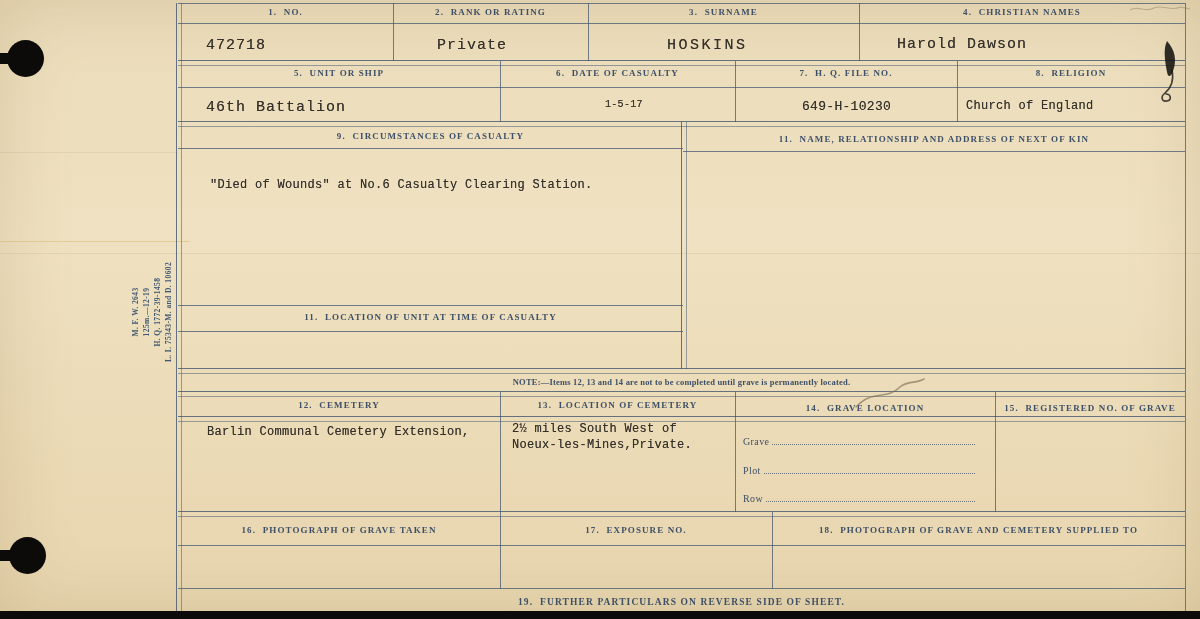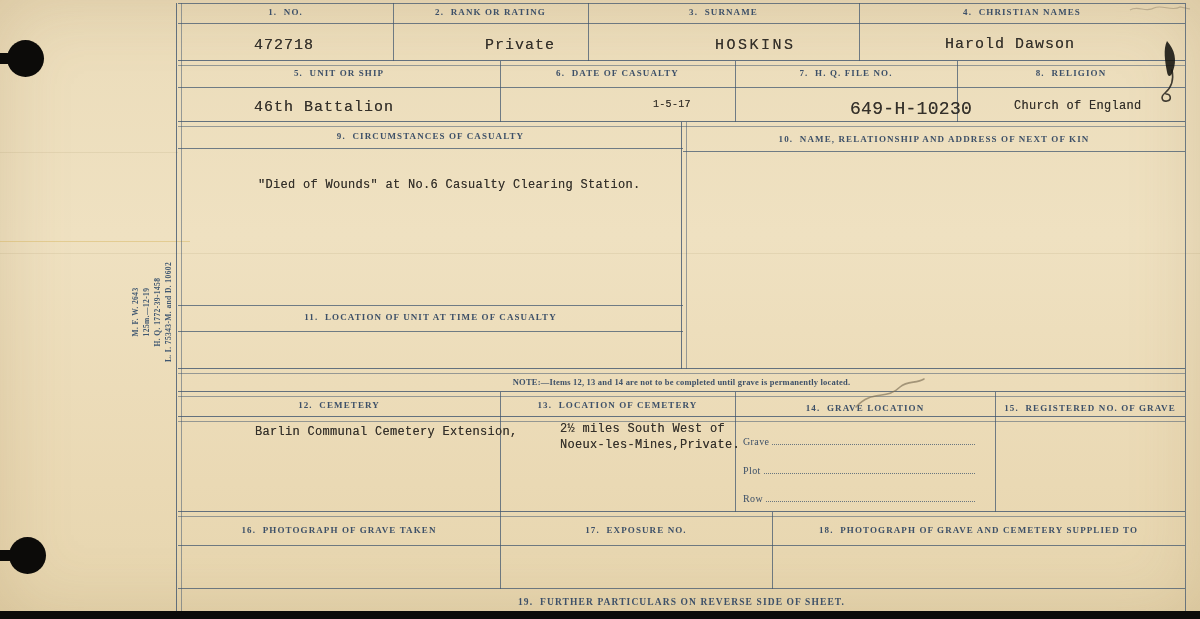--- a/index.html
+++ b/index.html
@@ -18,21 +18,21 @@
   .vl.dbl{width:4px;background:none;border-left:1px solid rgba(62,84,110,.78);border-right:1px solid rgba(62,84,110,.5);}
 
   
   .lbl{position:absolute;font-size:9px;letter-spacing:1.1px;color:#3d5068;
        white-space:pre;text-align:center;font-weight:bold;}
   .note{position:absolute;font-size:8.5px;letter-spacing:.2px;color:#3d5068;font-weight:bold;
         white-space:pre;text-align:center;}
 
   
   .typed{position:absolute;font-family:"Liberation Mono","DejaVu Sans Mono",monospace;
-         color:#34302a;white-space:pre;text-shadow:0 0 .6px rgba(40,36,30,.6);margin-left:48px;}
+         color:#34302a;white-space:pre;text-shadow:0 0 .6px rgba(40,36,30,.6);}
   .typed.lg{font-size:15px;letter-spacing:1px;}
   .typed.md{font-size:12px;letter-spacing:.3px;}
   .typed.two{line-height:16px;}
 
   
   .leader{position:absolute;display:flex;align-items:flex-end;height:14px;}
   .leader .cap{font-size:10px;color:#3d5068;letter-spacing:.4px;white-space:pre;}
   .leader .dots{flex:1;border-bottom:1.5px dotted rgba(62,84,110,.75);margin:0 0 2px 3px;}
 
   
@@ -94,39 +94,39 @@
 
 <div class="lbl" style="left:178px;top:7px;width:215px;">1.  NO.</div>
 <div class="lbl" style="left:393px;top:7px;width:195px;">2.  RANK OR RATING</div>
 <div class="lbl" style="left:588px;top:7px;width:271px;">3.  SURNAME</div>
 <div class="lbl" style="left:859px;top:7px;width:326px;">4.  CHRISTIAN NAMES</div>
 <div class="lbl" style="left:178px;top:68px;width:322px;">5.  UNIT OR SHIP</div>
 <div class="lbl" style="left:500px;top:68px;width:235px;">6.  DATE OF CASUALTY</div>
 <div class="lbl" style="left:735px;top:68px;width:222px;">7.  H. Q. FILE NO.</div>
 <div class="lbl" style="left:957px;top:68px;width:228px;">8.  RELIGION</div>
 <div class="lbl" style="left:178px;top:131px;width:505px;">9.  CIRCUMSTANCES OF CASUALTY</div>
-<div class="lbl" style="left:683px;top:134px;width:502px;">10.  NAME, RELATIONSHIP AND ADDRESS OF NEXT OF KIN</div>
+<div class="lbl" style="left:683px;top:134px;width:502px;">11.  NAME, RELATIONSHIP AND ADDRESS OF NEXT OF KIN</div>
 <div class="lbl" style="left:178px;top:312px;width:505px;">11.  LOCATION OF UNIT AT TIME OF CASUALTY</div>
 <div class="note" style="left:178px;top:377px;width:1007px;">NOTE:—Items 12, 13 and 14 are not to be completed until grave is permanently located.</div>
 <div class="lbl" style="left:178px;top:400px;width:322px;">12.  CEMETERY</div>
 <div class="lbl" style="left:500px;top:400px;width:235px;">13.  LOCATION OF CEMETERY</div>
 <div class="lbl" style="left:735px;top:403px;width:260px;">14.  GRAVE LOCATION</div>
 <div class="lbl" style="left:995px;top:403px;width:190px;">15.  REGISTERED NO. OF GRAVE</div>
 <div class="lbl" style="left:178px;top:525px;width:322px;">16.  PHOTOGRAPH OF GRAVE TAKEN</div>
 <div class="lbl" style="left:500px;top:525px;width:272px;">17.  EXPOSURE NO.</div>
 <div class="lbl" style="left:772px;top:525px;width:413px;">18.  PHOTOGRAPH OF GRAVE AND CEMETERY SUPPLIED TO</div>
 <div class="lbl" style="left:178px;top:597px;width:1007px;font-size:9.5px;">19.  FURTHER PARTICULARS ON REVERSE SIDE OF SHEET.</div>
 
 <div class="typed lg" style="left:206px;top:37px;">472718</div>
 <div class="typed lg" style="left:437px;top:37px;">Private</div>
 <div class="typed lg" style="left:667px;top:37px;letter-spacing:2.5px;">HOSKINS</div>
 <div class="typed lg" style="left:897px;top:36px;">Harold Dawson</div>
 <div class="typed lg" style="left:206px;top:99px;">46th Battalion</div>
 <div class="typed md" style="left:605px;top:99px;font-size:10px;">1-5-17</div>
-<div class="typed md" style="left:802px;top:99px;font-size:18px;">649-H-10230</div>
+<div class="typed md" style="left:802px;top:99px;font-size:13px;">649-H-10230</div>
 <div class="typed md" style="left:966px;top:99px;">Church of England</div>
 <div class="typed md" style="left:210px;top:178px;">"Died of Wounds" at No.6 Casualty Clearing Station.</div>
 <div class="typed md" style="left:207px;top:425px;">Barlin Communal Cemetery Extension,</div>
 <div class="typed md two" style="left:512px;top:421px;"><span>2½ miles South West of</span><br><span>Noeux-les-Mines,Private.</span></div>
 
 <div class="leader" style="left:743px;top:433px;width:232px;">
   <span class="cap">Grave</span>
     <span class="dots"></span>
 </div>
 <div class="leader" style="left:743px;top:462px;width:232px;">

